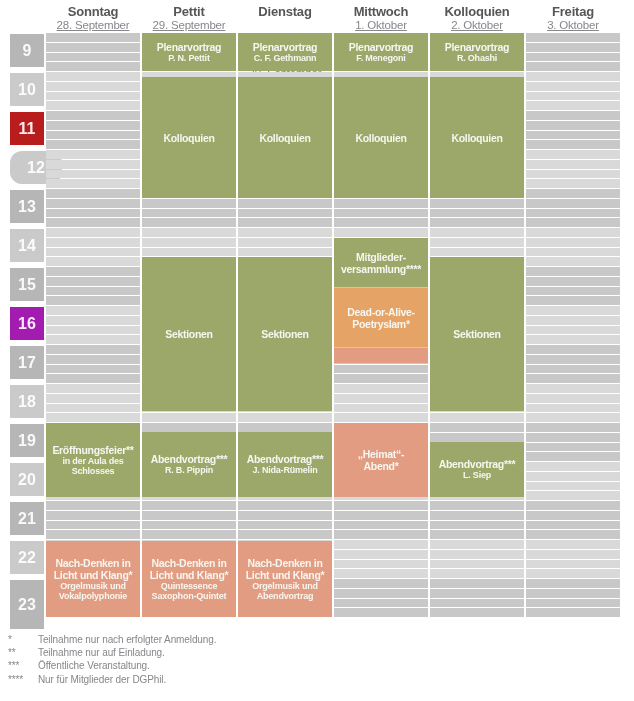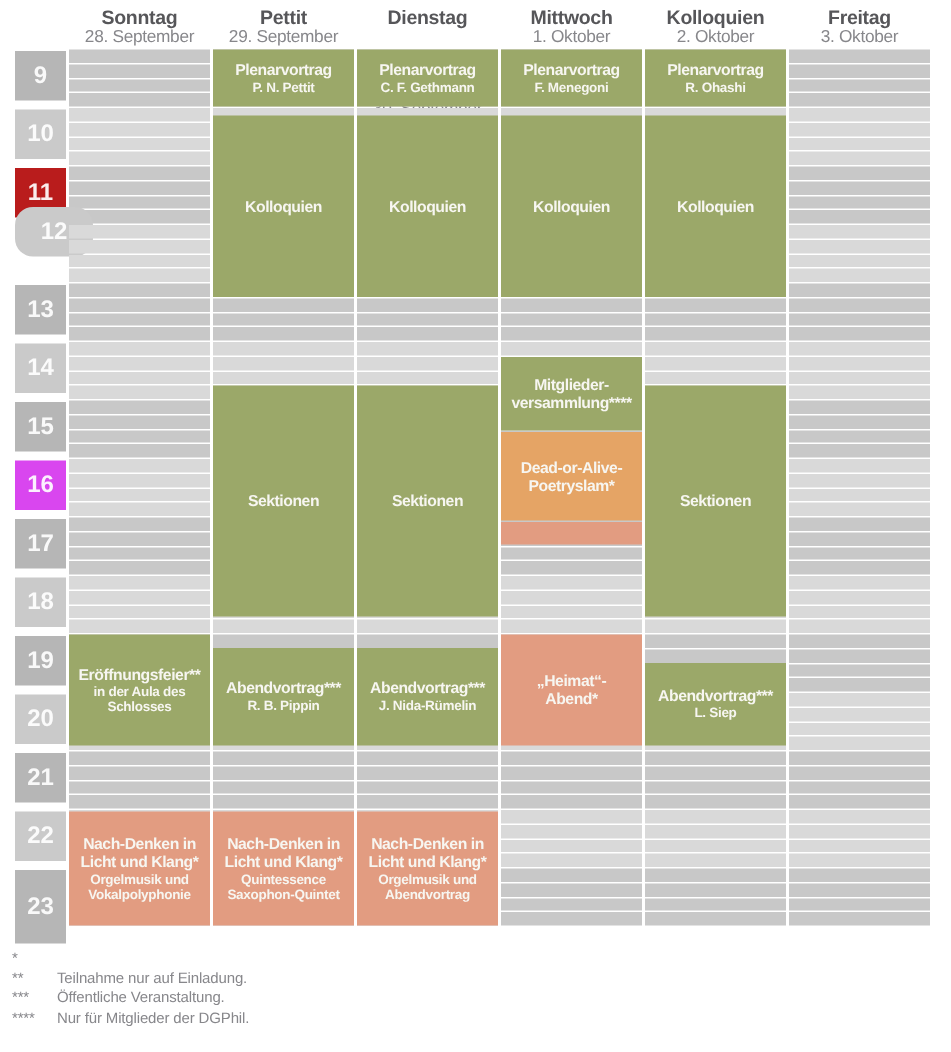--- a/index.html
+++ b/index.html
@@ -2,21 +2,21 @@
 <html><head>
 <meta charset="utf-8">
 <style>
   html,body{margin:0;padding:0;background:#ffffff;}
   .stage{
     position:relative;width:634px;height:701px;background:#ffffff;overflow:hidden;
     font-family:"Liberation Sans", sans-serif;
   }
   .day-header{position:absolute;top:5px;height:30px;text-align:center;}
   .day-name{font-size:13px;font-weight:bold;line-height:14px;letter-spacing:-0.2px;}
-  .day-date{font-size:11.5px;line-height:13px;letter-spacing:-0.2px;}
+  .day-date{font-size:11.5px;line-height:13px;letter-spacing:-0.2px;text-decoration:underline;}
   .hour-label{
     position:absolute;display:flex;align-items:center;justify-content:center;
     font-size:16px;font-weight:bold;color:rgba(255,255,255,0.92);
   }
   .stripe{position:absolute;}
   .event{
     position:absolute;display:flex;flex-direction:column;align-items:center;justify-content:center;
     text-align:center;padding:1px 2px;box-sizing:border-box;
   }
   .event .t{font-size:10.5px;font-weight:bold;line-height:12px;white-space:nowrap;letter-spacing:-0.3px;}
@@ -124,21 +124,21 @@
       <div class="stripe" style="left: 334px; width: 94px; top: 130.5px; height: 8.75px; background: rgb(200, 200, 200);"></div>
       <div class="stripe" style="left: 334px; width: 94px; top: 140.25px; height: 8.75px; background: rgb(200, 200, 200);"></div>
       <div class="stripe" style="left: 430px; width: 94px; top: 111px; height: 8.75px; background: rgb(200, 200, 200);"></div>
       <div class="stripe" style="left: 430px; width: 94px; top: 120.75px; height: 8.75px; background: rgb(200, 200, 200);"></div>
       <div class="stripe" style="left: 430px; width: 94px; top: 130.5px; height: 8.75px; background: rgb(200, 200, 200);"></div>
       <div class="stripe" style="left: 430px; width: 94px; top: 140.25px; height: 8.75px; background: rgb(200, 200, 200);"></div>
       <div class="stripe" style="left: 526px; width: 94px; top: 111px; height: 8.75px; background: rgb(200, 200, 200);"></div>
       <div class="stripe" style="left: 526px; width: 94px; top: 120.75px; height: 8.75px; background: rgb(200, 200, 200);"></div>
       <div class="stripe" style="left: 526px; width: 94px; top: 130.5px; height: 8.75px; background: rgb(200, 200, 200);"></div>
       <div class="stripe" style="left: 526px; width: 94px; top: 140.25px; height: 8.75px; background: rgb(200, 200, 200);"></div>
-      <div class="hour-label" style="left: 10px; top: 138px; width: 52px; height: 33px; background: rgb(202, 202, 202); border-radius: 12px;">12</div>
+      <div class="hour-label" style="left: 10px; top: 151px; width: 52px; height: 33px; background: rgb(202, 202, 202); border-radius: 12px;">12</div>
       <div class="stripe" style="left: 46px; width: 94px; top: 150px; height: 8.75px; background: rgb(217, 217, 217);"></div>
       <div class="stripe" style="left: 46px; width: 94px; top: 159.75px; height: 8.75px; background: rgb(217, 217, 217);"></div>
       <div class="stripe" style="left: 46px; width: 94px; top: 169.5px; height: 8.75px; background: rgb(217, 217, 217);"></div>
       <div class="stripe" style="left: 46px; width: 94px; top: 179.25px; height: 8.75px; background: rgb(217, 217, 217);"></div>
       <div class="stripe" style="left: 142px; width: 94px; top: 150px; height: 8.75px; background: rgb(217, 217, 217);"></div>
       <div class="stripe" style="left: 142px; width: 94px; top: 159.75px; height: 8.75px; background: rgb(217, 217, 217);"></div>
       <div class="stripe" style="left: 142px; width: 94px; top: 169.5px; height: 8.75px; background: rgb(217, 217, 217);"></div>
       <div class="stripe" style="left: 142px; width: 94px; top: 179.25px; height: 8.75px; background: rgb(217, 217, 217);"></div>
       <div class="stripe" style="left: 238px; width: 94px; top: 150px; height: 8.75px; background: rgb(217, 217, 217);"></div>
       <div class="stripe" style="left: 238px; width: 94px; top: 159.75px; height: 8.75px; background: rgb(217, 217, 217);"></div>
@@ -224,21 +224,21 @@
       <div class="stripe" style="left: 334px; width: 94px; top: 286.5px; height: 8.75px; background: rgb(200, 200, 200);"></div>
       <div class="stripe" style="left: 334px; width: 94px; top: 296.25px; height: 8.75px; background: rgb(200, 200, 200);"></div>
       <div class="stripe" style="left: 430px; width: 94px; top: 267px; height: 8.75px; background: rgb(200, 200, 200);"></div>
       <div class="stripe" style="left: 430px; width: 94px; top: 276.75px; height: 8.75px; background: rgb(200, 200, 200);"></div>
       <div class="stripe" style="left: 430px; width: 94px; top: 286.5px; height: 8.75px; background: rgb(200, 200, 200);"></div>
       <div class="stripe" style="left: 430px; width: 94px; top: 296.25px; height: 8.75px; background: rgb(200, 200, 200);"></div>
       <div class="stripe" style="left: 526px; width: 94px; top: 267px; height: 8.75px; background: rgb(200, 200, 200);"></div>
       <div class="stripe" style="left: 526px; width: 94px; top: 276.75px; height: 8.75px; background: rgb(200, 200, 200);"></div>
       <div class="stripe" style="left: 526px; width: 94px; top: 286.5px; height: 8.75px; background: rgb(200, 200, 200);"></div>
       <div class="stripe" style="left: 526px; width: 94px; top: 296.25px; height: 8.75px; background: rgb(200, 200, 200);"></div>
-      <div class="hour-label" style="left: 10px; top: 307px; width: 34px; height: 33px; background: #d946ef;">16</div>
+      <div class="hour-label" style="left: 10px; top: 307px; width: 34px; height: 33px; background: #a21caf;">16</div>
       <div class="stripe" style="left: 46px; width: 94px; top: 306px; height: 8.75px; background: rgb(217, 217, 217);"></div>
       <div class="stripe" style="left: 46px; width: 94px; top: 315.75px; height: 8.75px; background: rgb(217, 217, 217);"></div>
       <div class="stripe" style="left: 46px; width: 94px; top: 325.5px; height: 8.75px; background: rgb(217, 217, 217);"></div>
       <div class="stripe" style="left: 46px; width: 94px; top: 335.25px; height: 8.75px; background: rgb(217, 217, 217);"></div>
       <div class="stripe" style="left: 142px; width: 94px; top: 306px; height: 8.75px; background: rgb(217, 217, 217);"></div>
       <div class="stripe" style="left: 142px; width: 94px; top: 315.75px; height: 8.75px; background: rgb(217, 217, 217);"></div>
       <div class="stripe" style="left: 142px; width: 94px; top: 325.5px; height: 8.75px; background: rgb(217, 217, 217);"></div>
       <div class="stripe" style="left: 142px; width: 94px; top: 335.25px; height: 8.75px; background: rgb(217, 217, 217);"></div>
       <div class="stripe" style="left: 238px; width: 94px; top: 306px; height: 8.75px; background: rgb(217, 217, 217);"></div>
       <div class="stripe" style="left: 238px; width: 94px; top: 315.75px; height: 8.75px; background: rgb(217, 217, 217);"></div>
@@ -515,20 +515,21 @@
       <div class="event" style="left: 238px; width: 94px; top: 541px; height: 76px; background: rgb(226, 156, 129); color: rgb(247, 246, 241);">
         <div class="t">Nach-Denken in</div>
         <div class="t">Licht und Klang*</div>
         <div class="s">Orgelmusik und</div>
         <div class="s">Abendvortrag</div>
       </div>
     </div>
   <div class="footnotes" id="footnote-layer">
       <div class="footnote-line" style="color: rgb(135, 135, 139);">
         <span class="m">*</span>
+        <span>Teilnahme nur nach erfolgter Anmeldung.</span>
       </div>
       <div class="footnote-line" style="color: rgb(135, 135, 139);">
         <span class="m">**</span>
         <span>Teilnahme nur auf Einladung.</span>
       </div>
       <div class="footnote-line" style="color: rgb(135, 135, 139);">
         <span class="m">***</span>
         <span>Öffentliche Veranstaltung.</span>
       </div>
       <div class="footnote-line" style="color: rgb(135, 135, 139);">

